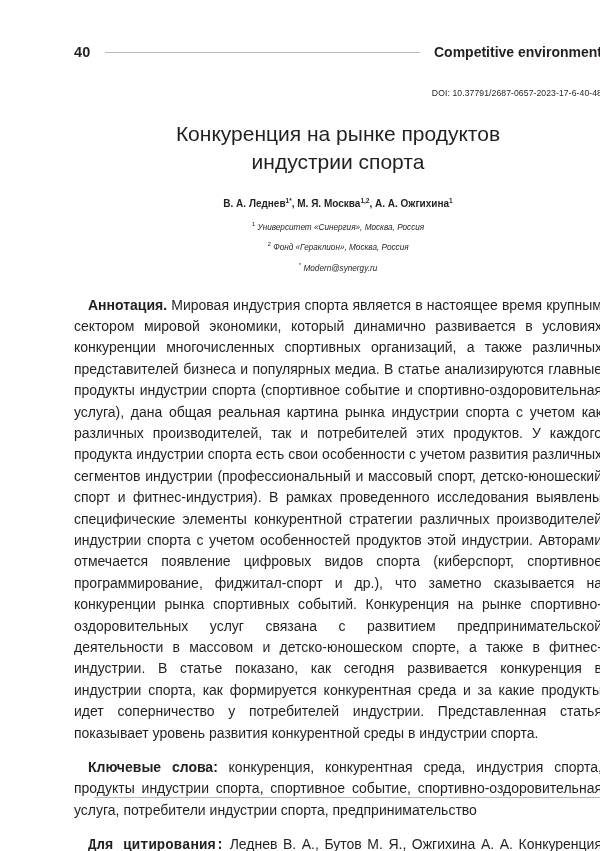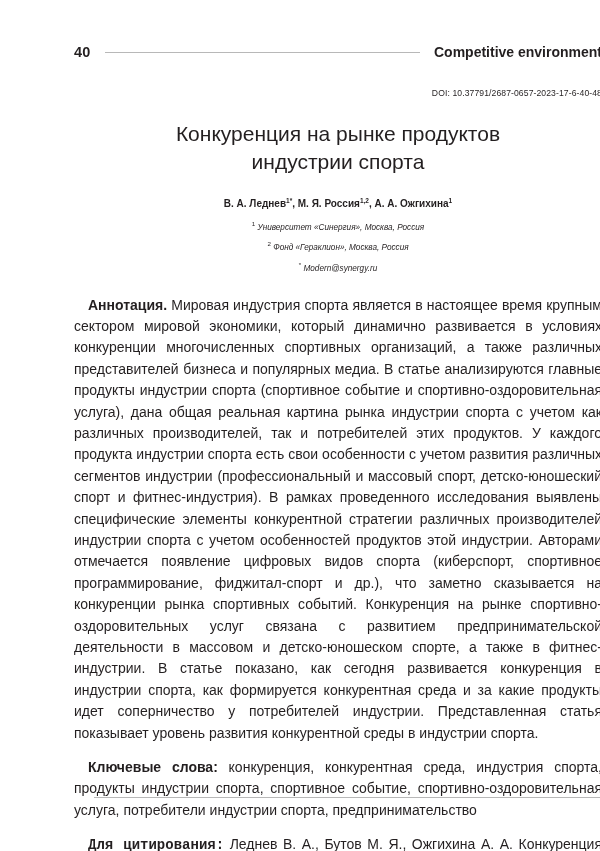--- a/index.html
+++ b/index.html
@@ -136,21 +136,21 @@
     <div class="journal-section">Competitive environment</div>
   </div>
 
   <div class="doi">DOI: 10.37791/2687-0657-2023-17-6-40-48</div>
 
   <div class="title">
     <div>Конкуренция на рынке продуктов</div>
     <div>индустрии спорта</div>
   </div>
 
-  <div class="authors"><span>В. А. Леднев</span><sup>1*</sup><span>, М. Я. Россия</span><sup>1,2</sup><span>, А. А. Ожгихина</span><sup>1</sup></div>
+  <div class="authors"><span>В. А. Леднев</span><sup>1*</sup><span>, М. Я. Москва</span><sup>1,2</sup><span>, А. А. Ожгихина</span><sup>1</sup></div>
 
   <div class="affil"><sup>1</sup> <span>Университет «Синергия», Москва, Россия</span></div>
 
   <div class="affil"><sup>2</sup> <span>Фонд «Гераклион», Москва, Россия</span></div>
 
   <div class="email"><sup>*</sup> <span>Modern@synergy.ru</span></div>
 
   <div class="block indent"><span class="lead">Аннотация.</span><span> Мировая индустрия спорта является в настоящее время крупным сектором мировой экономики, который динамично развивается в условиях конкуренции многочисленных спортивных организаций, а также различных представителей бизнеса и популярных медиа. В статье анализируются главные продукты индустрии спорта (спортивное событие и спортивно-оздоровительная услуга), дана общая реальная картина рынка индустрии спорта с учетом как различных производителей, так и потребителей этих продуктов. У каждого продукта индустрии спорта есть свои особенности с учетом развития различных сегментов индустрии (профессиональный и массовый спорт, детско-юношеский спорт и фитнес-индустрия). В рамках проведенного исследования выявлены специфические элементы конкурентной стратегии различных производителей индустрии спорта с учетом особенностей продуктов этой индустрии. Авторами отмечается появление цифровых видов спорта (киберспорт, спортивное программирование, фиджитал-спорт и др.), что заметно сказывается на конкуренции рынка спортивных событий. Конкуренция на рынке спортивно-оздоровительных услуг связана с развитием предпринимательской деятельности в массовом и детско-юношеском спорте, а также в фитнес-индустрии. В статье показано, как сегодня развивается конкуренция в индустрии спорта, как формируется конкурентная среда и за какие продукты идет соперничество у потребителей индустрии. Представленная статья показывает уровень развития конкурентной среды в индустрии спорта.</span></div>
 
   <div class="block kw indent"><span class="lead">Ключевые слова:</span><span> конкуренция, конкурентная среда, индустрия спорта, продукты индустрии спорта, спортивное событие, спортивно-оздоровительная услуга, потребители индустрии спорта, предпринимательство</span></div>

